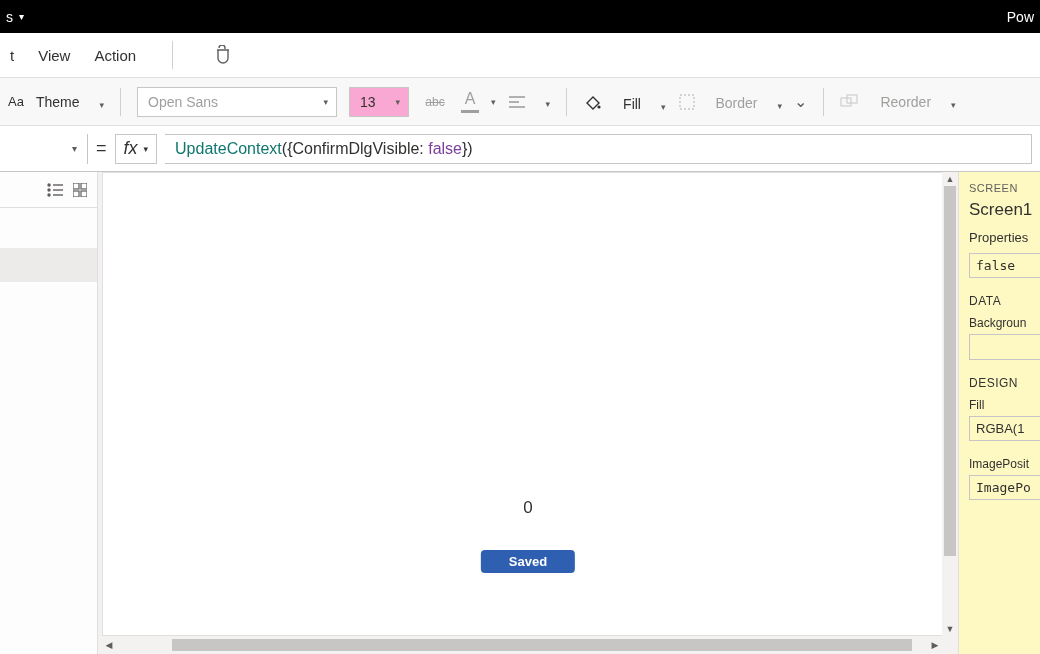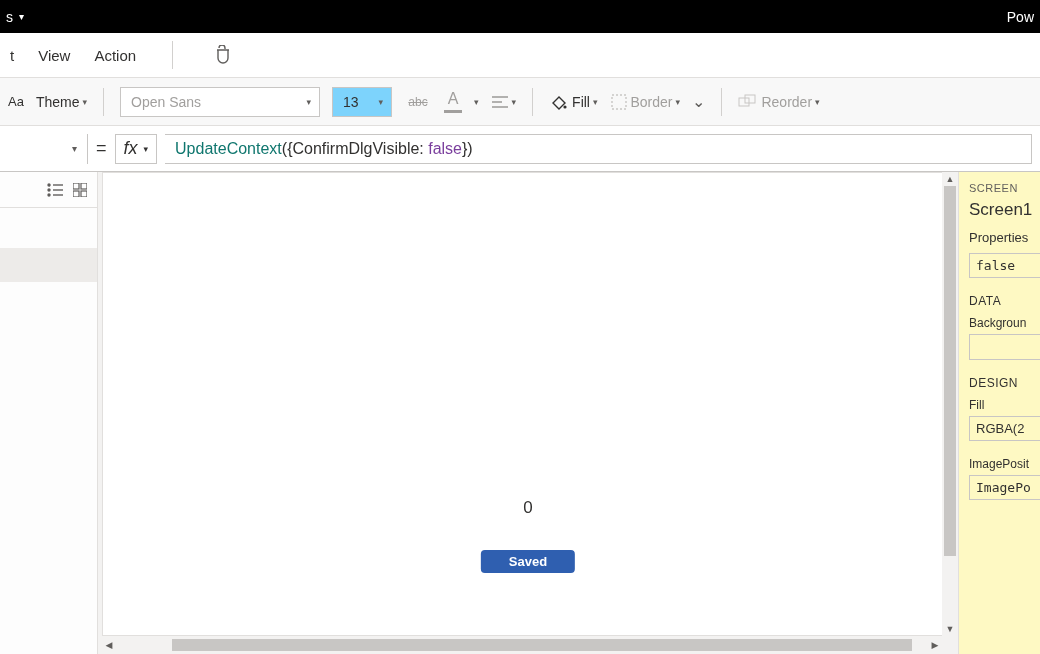--- a/index.html
+++ b/index.html
@@ -11,25 +11,25 @@
   .chev { font-size:10px; }
   
   .menurow { height:45px; background:#fff; border-bottom:1px solid #e1dfdd; display:flex; align-items:center; padding:0 10px; gap:24px; }
   .menurow .item { font-size:15px; color:#323130; cursor:pointer; }
   .menurow .saved { margin-left:auto; font-size:16px; color:#605e5c; }
   .menurow .health { margin-left:16px; color:#605e5c; }
   .menurow .divider { width:1px; height:28px; background:#d2d0ce; margin-left:12px; }
   
   .toolbar { height:48px; background:#f8f8f8; border-bottom:1px solid #e1dfdd; display:flex; align-items:center; padding:0 8px; gap:12px; font-size:14px; color:#323130; }
   .toolbar .sep { width:1px; height:28px; background:#d2d0ce; margin:0 4px; }
-  .drop { display:inline-flex; align-items:center; gap:3px; cursor:pointer; }
+  .drop { display:inline-flex; align-items:flex-end; gap:20px; cursor:pointer; }
   .drop .cv { font-size:9px; color:#605e5c; }
   .fontpick { height:30px; border:1px solid #c8c6c4; background:#fff; padding:0 26px 0 10px; position:relative; font-size:14px; color:#a19f9d; min-width:200px; display:flex; align-items:center; }
   .fontpick .cv, .sizepick .cv { position:absolute; right:8px; font-size:9px; color:#605e5c; }
-  .sizepick { height:30px; border:1px solid #c8c6c4; background:#7dd3fc; padding:0 26px 0 10px; position:relative; font-size:14px; min-width:60px; display:flex; align-items:center; }
+  .sizepick { height:30px; border:1px solid #c8c6c4; background:#f9a8d4; padding:0 26px 0 10px; position:relative; font-size:14px; min-width:60px; display:flex; align-items:center; }
   .iconbtn { width:28px; height:28px; display:flex; align-items:center; justify-content:center; cursor:pointer; color:#605e5c; }
   .muted { color:#a19f9d; }
   .reorder { color:#a19f9d; }
   .fontcolor { display:flex; flex-direction:column; align-items:center; gap:2px;}
   .fontcolor .bar { width:18px; height:3px; background:#a19f9d;}
   .chevbig { font-size:16px; color:#605e5c; cursor:pointer;}
   
   .formulabar { height:46px; background:#fff; border-bottom:1px solid #c8c6c4; display:flex; align-items:center; padding:0 8px; gap:8px; }
   .propsel { height:30px; min-width:80px; border-right:1px solid #c8c6c4; display:flex; align-items:center; justify-content:flex-end; padding:0 10px; cursor:pointer;}
   .eq { font-size:18px; color:#323130; }
@@ -207,20 +207,20 @@
     <div class="head">SCREEN</div>
     <div class="name">Screen1</div>
     <div class="tab">Properties</div>
     <div class="valbox">false</div>
     <div class="sect">DATA</div>
     <div class="lbl">Backgroun</div>
     <div class="valbox" style="height:26px;"></div>
     <div class="sect">DESIGN</div>
     <div class="lbl">Fill</div>
     <div class="valbox" style="position:relative;">
-      <span>RGBA(2</span>
+      <span>RGBA(1</span>
       
     </div>
     <div class="lbl">ImagePosit</div>
     <div class="valbox">ImagePo</div>
   </div>
 
 </div>
 
 </body></html>

